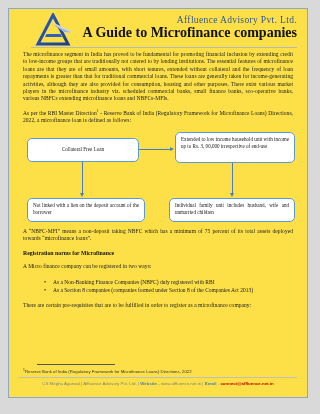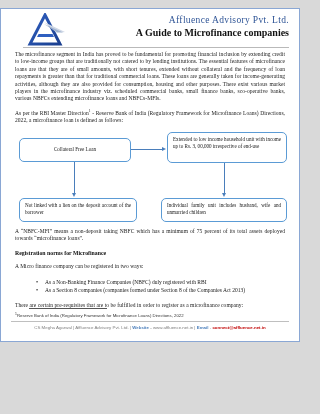--- a/index.html
+++ b/index.html
@@ -9,25 +9,25 @@
   }
   body {
     width: 320px;
     height: 414px;
     overflow: hidden;
     font-family: "Liberation Serif", serif;
   }
 
   .page {
     position: absolute;
-    left: 0;
+    left: 8px;
     top: 8px;
     width: 300px;
-    height: 334px;
-    background: #ffffff;
+    height: 390px;
+    background: #fde047;
     border: 1.5px solid #8aa7d4;
     box-sizing: border-box;
   }
 
   
   .header {
     position: relative;
     height: 40px;
     padding: 4px 10px 0 10px;
     box-sizing: border-box;
@@ -49,21 +49,21 @@
   .company-name {
     font-family: "Liberation Serif", serif;
     font-size: 9.5px;
     color: #2e5496;
     letter-spacing: .35px;
     line-height: 12px;
     white-space: nowrap;
   }
   .guide-title {
     font-family: "Liberation Serif", serif;
-    font-size: 10px;
+    font-size: 14px;
     font-weight: bold;
     color: #111;
     line-height: 13px;
     white-space: nowrap;
   }
   .header-rule {
     position: absolute;
     left: 22px;
     right: 10px;
     top: 38px;

